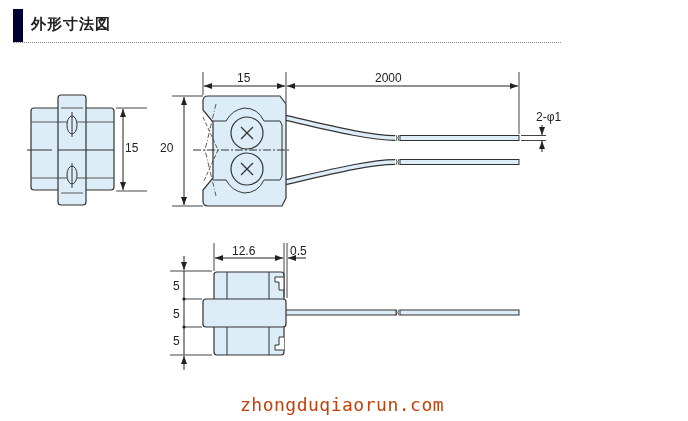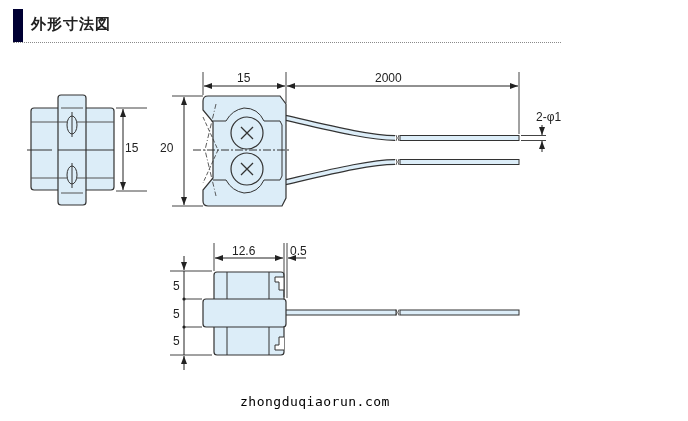--- a/index.html
+++ b/index.html
@@ -2,21 +2,21 @@
 <html><head>
 <meta charset="utf-8">
 <style>
   html, body { margin:0; padding:0; background:#ffffff; }
   body { width:688px; height:421px; position:relative; overflow:hidden; font-family:"DejaVu Sans", sans-serif; }
   .header { position:absolute; left:13px; top:9px; width:548px; height:33px; border-bottom:1px dotted #8a8a8a; }
   .header-bar { position:absolute; left:0; top:0; width:10px; height:33px; background:#000033; }
   .header-title { position:absolute; left:18px; top:6px; font-size:15px; font-weight:bold; color:#222; letter-spacing:1px; }
   .drawing { position:absolute; left:0; top:0; }
   .dimtxt { font-family:"Liberation Sans", sans-serif; font-size:12px; fill:#222; }
-  .watermark { position:absolute; left:240px; top:394px; font-family:"DejaVu Sans Mono", monospace; font-size:13px; color:#000000; letter-spacing:0.5px;text-align:right; }
+  .watermark { position:absolute; left:240px; top:394px; font-family:"DejaVu Sans Mono", monospace; font-size:18px; color:#c2410c; letter-spacing:0.5px;text-align:right; }
 </style>
 </head>
 <body>
 
 <div class="header">
   <div class="header-bar"></div>
   <div class="header-title">外形寸法図</div>
 </div>
 
 <svg class="drawing" width="688" height="421" viewBox="0 0 688 421">

